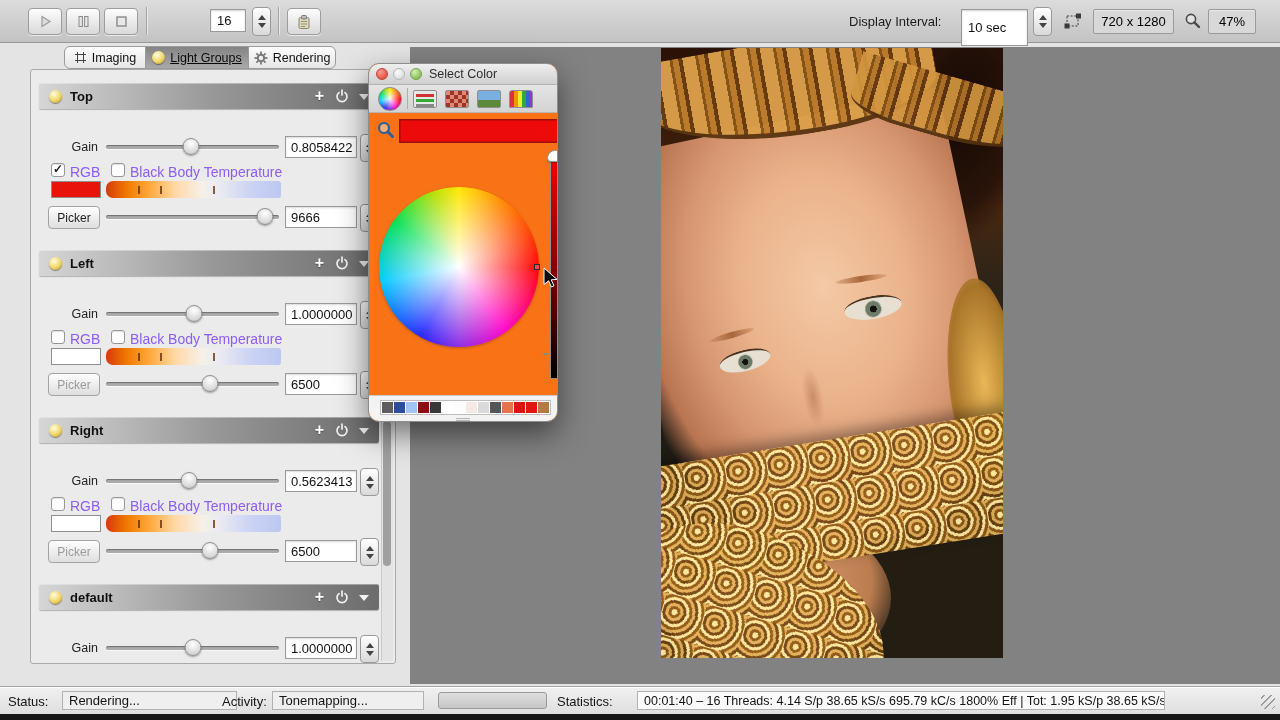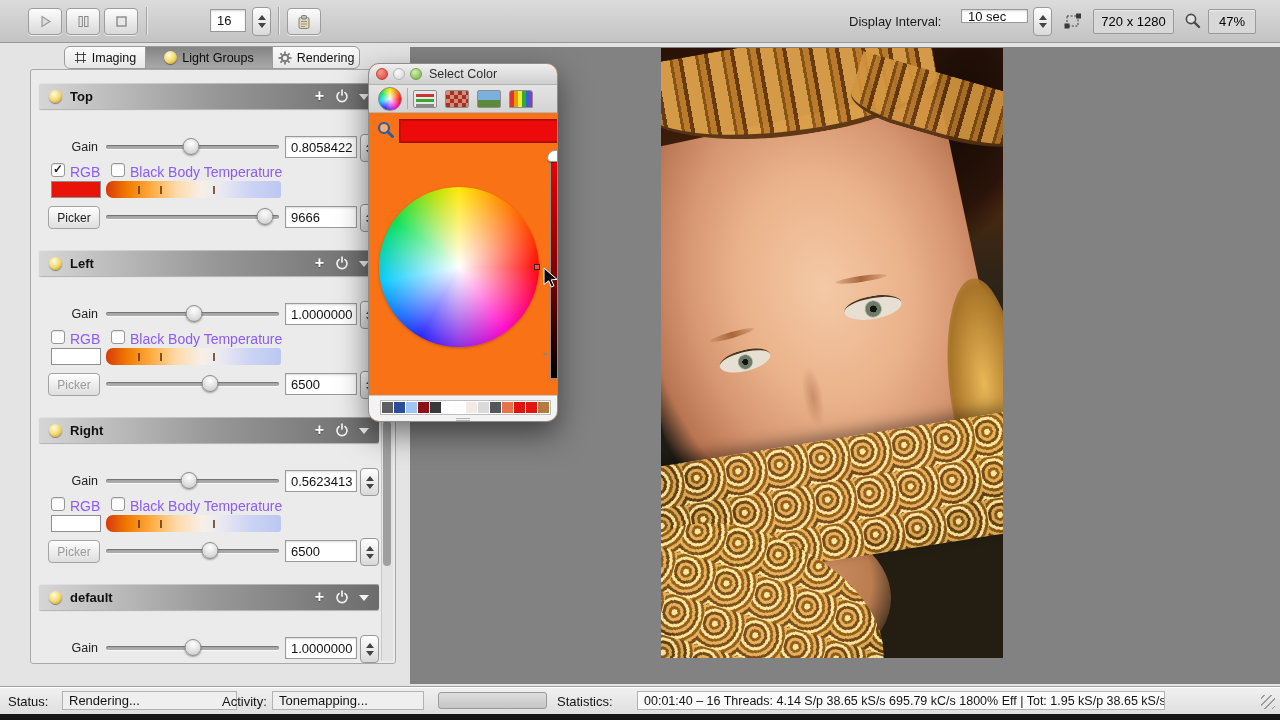--- a/index.html
+++ b/index.html
@@ -194,21 +194,21 @@
     <svg width="16" height="16">
       <rect x="3" y="3.5" width="10" height="11" rx="1.5" fill="#ddd7bd" stroke="#8a8468"></rect>
       <rect x="5.5" y="1.5" width="5" height="3.5" rx="1" fill="#bcbcbc" stroke="#787878"></rect>
       <line x1="5" y1="7.5" x2="11" y2="7.5" stroke="#9a9478"></line>
         <line x1="5" y1="10" x2="11" y2="10" stroke="#9a9478"></line>
         <line x1="5" y1="12.5" x2="9" y2="12.5" stroke="#9a9478"></line>
     </svg>
   </div>
 
   <div class="tlabel" style="left:849px;">Display Interval:</div>
-  <div class="tfield" style="left:961px;top:9px;width:67px;height:14px;">10 sec</div>
+  <div class="tfield" style="left:961px;top:9px;width:67px;height:37px;">10 sec</div>
   <div class="stepper" style="left:1033px;top:7px;">
     <span class="up"></span>
     <span class="dn"></span>
   </div>
   <svg class="abs" style="left:1063px;top:12px;" width="20" height="18">
     <rect x="4" y="4" width="11" height="10" fill="none" stroke="#3a3a3a" stroke-dasharray="2,1.6"></rect>
     <rect x="1.5" y="11.5" width="5" height="5" fill="#3a3a3a"></rect>
     <rect x="13" y="1.5" width="5" height="5" fill="#3a3a3a"></rect>
   </svg>
   <div class="gfield" style="left:1093px;top:9px;width:79px;height:23px;">720 x 1280</div>
@@ -244,21 +244,21 @@
 <div class="tabbar">
   <div class="tab first" style="width:82px;">
     <svg width="13" height="13">
       <line x1="3.5" y1="1" x2="3.5" y2="12" stroke="#444"></line>
         <line x1="9.5" y1="1" x2="9.5" y2="12" stroke="#444"></line>
       <line x1="1" y1="3.5" x2="12" y2="3.5" stroke="#444"></line>
         <line x1="1" y1="9.5" x2="12" y2="9.5" stroke="#444"></line>
     </svg>
     <span>Imaging</span>
   </div>
-  <div class="tab selected" style="width:128px;">
+  <div class="tab selected" style="width:104px;text-decoration:underline;">
     <span class="bulb" style="margin-left:0;"></span>
     <span>Light Groups</span>
   </div>
   <div class="tab last" style="width:88px;">
     <svg width="14" height="14">
       <circle cx="7" cy="7" r="3.2" fill="none" stroke="#7a7a7a" stroke-width="2"></circle>
       <g stroke="#7a7a7a" stroke-width="1.8">
         <line x1="7" y1="0.5" x2="7" y2="3"></line>
           <line x1="7" y1="11" x2="7" y2="13.5"></line>
         <line x1="0.5" y1="7" x2="3" y2="7"></line>

